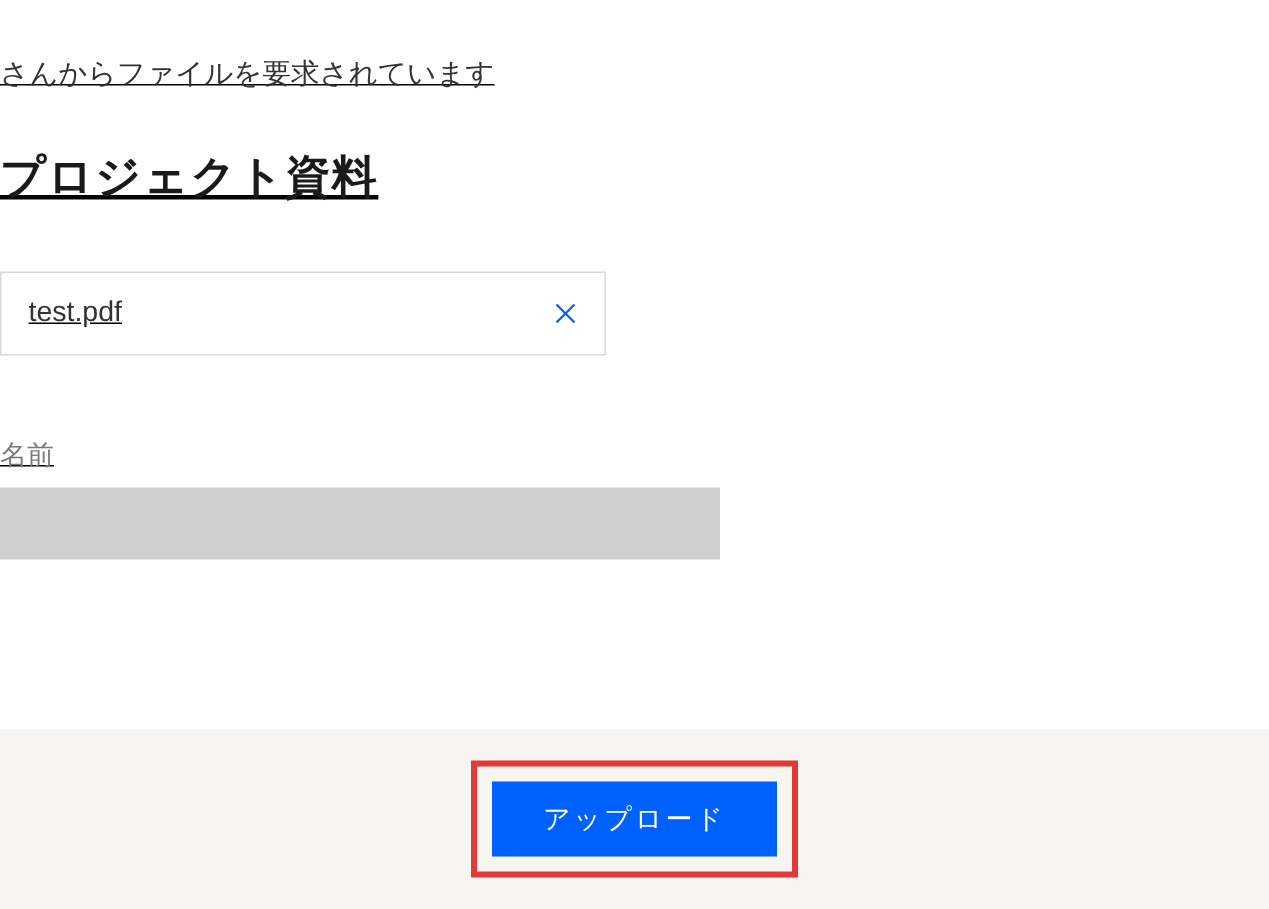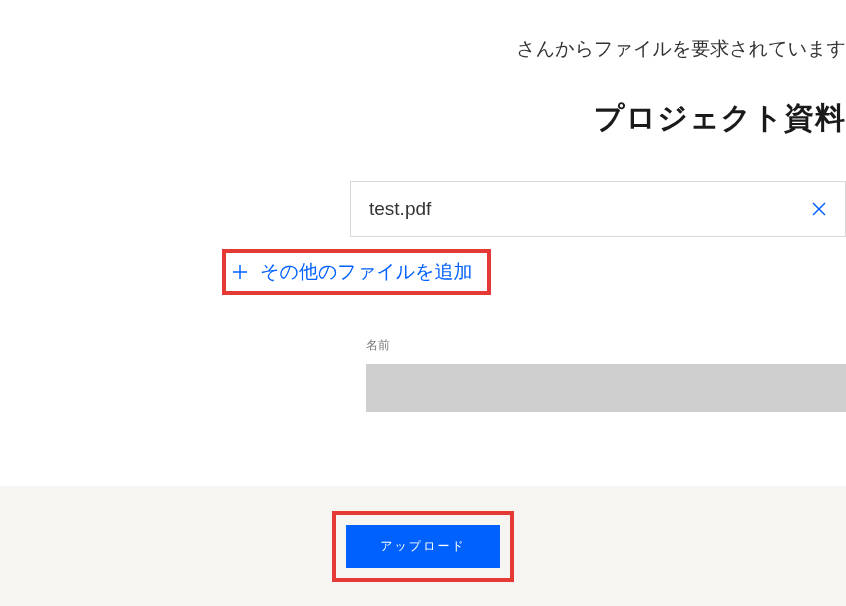--- a/index.html
+++ b/index.html
@@ -1,34 +1,34 @@
 <!DOCTYPE html>
 <html><head>
 <meta charset="utf-8">
 <style>
   * { box-sizing: border-box; margin: 0; padding: 0; }
   html, body { width: 846px; height: 606px; font-family: "Segoe UI", "Hiragino Sans", Meiryo, sans-serif; background: #fff; }
-  .container { display: flex; flex-direction: column; align-items: flex-end; height: 100%; }
+  .container { display: flex; flex-direction: column; align-items: flex-start; height: 100%; text-decoration: underline; }
   .subtitle { margin-top: 36px; font-size: 19px; color: #333; font-weight: 400; }
   .title { margin-top: 36px; font-size: 30px; font-weight: 700; color: #1a1a1a; letter-spacing: 1px; }
-  .file-row { margin-top: 42px; width: 496px; height: 56px; border: 1px solid #d8d8d8; display: flex; align-items: center; justify-content: space-between; padding: 0 18px; }
+  .file-row { margin-top: 42px; width: 404px; height: 56px; border: 1px solid #d8d8d8; display: flex; align-items: center; justify-content: space-between; padding: 0 18px; }
   .file-name { font-size: 19px; color: #333; }
   .remove-icon { width: 16px; height: 16px; color: #0061fe; display: flex; align-items: center; justify-content: center; cursor: pointer; }
   .remove-icon svg { width: 14px; height: 14px; stroke: #0061fe; stroke-width: 1.5; }
   .below-row { width: 624px; display: flex; justify-content: space-between; align-items: flex-start; margin-top: 12px; }
   .add-more-wrap { border: 4px solid #e53935; padding: 6px 14px 6px 6px; }
   .add-more { display: flex; align-items: center; gap: 12px; font-size: 19px; color: #0061fe; cursor: pointer; }
   .plus-icon { width: 16px; height: 16px; display: flex; align-items: center; justify-content: center; }
   .plus-icon svg { width: 14px; height: 14px; stroke: #0061fe; stroke-width: 1.5; }
   .summary { font-size: 17px; color: #9e9e9e; padding-top: 12px; }
-  .name-label { width: 480px; text-align: left; margin-top: 42px; font-size: 12px; color: #7a7a7a; }
+  .name-label { width: 480px; text-align: left; margin-top: 42px; font-size: 18px; color: #7a7a7a; }
   .name-input { margin-top: 10px; width: 480px; height: 48px; background: #cfcfcf; border: none; outline: none; font-size: 18px; padding: 0 12px; }
   .footer { margin-top: auto; width: 100%; height: 120px; background: #f7f5f2; display: flex; align-items: center; justify-content: center; }
   .upload-wrap { border: 4px solid #e53935; padding: 10px; }
-  .upload-btn { background: #0061fe; color: #fff; font-size: 12px; font-weight: 500; border: none; padding: 13px 34px; cursor: pointer; letter-spacing: 2px; }
+  .upload-btn { background: #0061fe; color: #fff; font-size: 18px; font-weight: 500; border: none; padding: 13px 34px; cursor: pointer; letter-spacing: 2px; }
 </style>
 </head>
 <body>
 
 <div class="container">
 
   <div class="subtitle">さんからファイルを要求されています</div>
 
   <div class="title">プロジェクト資料</div>
 
@@ -36,31 +36,20 @@
     <span class="file-name">test.pdf</span>
     <span class="remove-icon">
       <svg viewBox="0 0 14 14" fill="none">
           <line x1="1" y1="1" x2="13" y2="13"></line>
           <line x1="13" y1="1" x2="1" y2="13"></line>
         </svg>
     </span>
   </div>
 
   <div class="below-row">
-    <div class="add-more-wrap">
-      <div class="add-more">
-        <span class="plus-icon">
-          <svg viewBox="0 0 14 14" fill="none">
-              <line x1="7" y1="0" x2="7" y2="14"></line>
-              <line x1="0" y1="7" x2="14" y2="7"></line>
-            </svg>
-        </span>
-        <span>その他のファイルを追加</span>
-      </div>
-    </div>
   </div>
 
   <div class="name-label">名前</div>
   <input class="name-input" type="text" value="" style="">
 
   <div class="footer">
     <div class="upload-wrap">
       <button class="upload-btn">アップロード</button>
     </div>
   </div>

